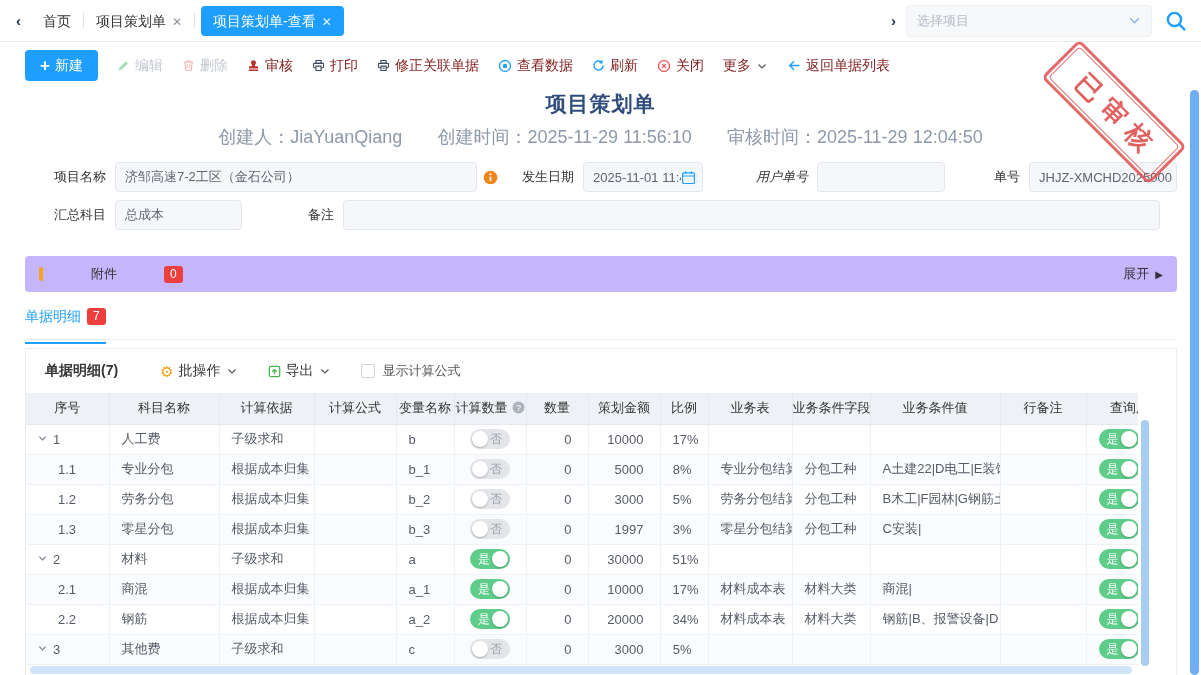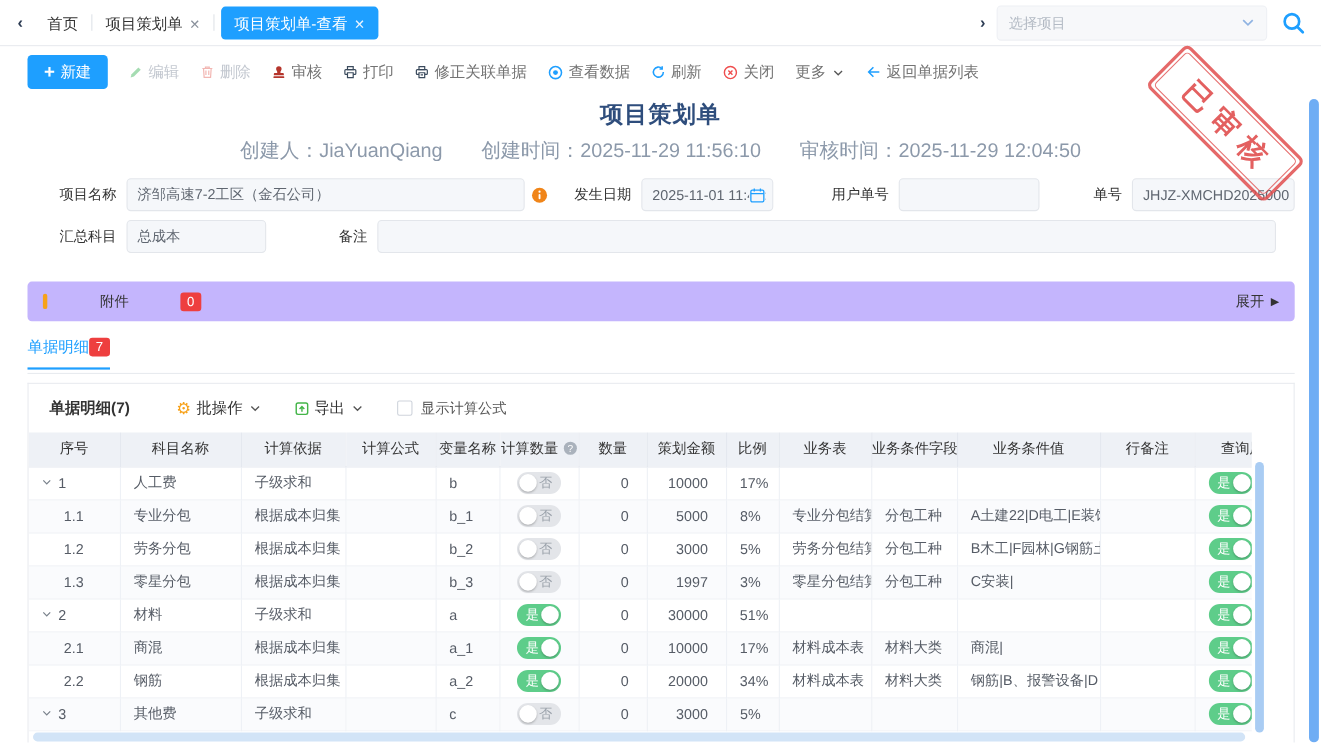--- a/index.html
+++ b/index.html
@@ -23,55 +23,55 @@
   .proj-select .ph { font-size:13px; color:#b3bac4; }
   .proj-select svg { margin-left:auto; }
   .search-btn { margin-left:13px; margin-right:4px; cursor:pointer; display:flex; }
 
   
   .toolbar { display:flex; align-items:center; gap:19px; padding:8px 0 7px 25px; }
   .btn-new { background:#1e9fff; color:#fff; border:none; border-radius:4px; height:31px;
     padding:0 15px; font-size:14px; display:flex; align-items:center; gap:5px; cursor:pointer;
     font-family:inherit; }
   .btn-new .plus { font-size:17px; font-weight:bold; line-height:1; }
-  .titem { display:flex; align-items:center; gap:5px; font-size:14px; color:#737373; cursor:pointer; white-space:nowrap; }
+  .titem { display:flex; align-items:center; gap:5px; font-size:14px; color:#7f1d1d; cursor:pointer; white-space:nowrap; }
   .titem.disabled { color:#c3c8d0; cursor:default; }
   .titem svg { flex:0 0 auto; }
 
   
   .doc-header { text-align:center; margin-top:2px; }
   .doc-title { font-size:21px; font-weight:bold; color:#2e4d7c; letter-spacing:1px; }
   .doc-meta { margin-top:7px; font-size:18px; color:#8c99aa; }
   .doc-meta span.pair { margin:0 15px; }
 
   
   .form { margin:13px 0 0 25px; }
   .frow { display:flex; align-items:center; margin-bottom:8px; }
   .flabel { font-size:13px; color:#333; text-align:right; padding-right:9px; white-space:nowrap; }
   .finput { background:#f5f7fa; border:1px solid #e3e6eb; border-radius:4px; height:30px;
     font-size:13px; color:#5f6670; display:flex; align-items:center; padding:0 9px;
     overflow:hidden; white-space:nowrap; position:relative; }
-  .w90 { width:90px; } .w72 { width:72px; } .w40 { width:42px; }
+  .w90 { width:90px; } .w72 { width:72px;font-style:italic; } .w40 { width:42px; }
   .info-icon { margin-left:6px; display:flex; }
   .date-input svg { position:absolute; right:6px; top:7px; background:#f5f7fa; }
 
   
   .attach-bar { margin:26px 0 0 25px; width:1152px; height:36px; background:#c4b5fd;
     border-radius:4px; display:flex; align-items:center; padding:0 14px;gap:40px; }
   .accent { width:4px; height:14px; background:#f7a21b; border-radius:2px; margin-right:8px; }
   .attach-label { font-size:13px; color:#333; }
   .badge { background:#ee3f3f; color:#fff; font-size:12px; border-radius:3px;
     padding:1px 6px; margin-left:7px; line-height:15px; }
   .expand { margin-left:auto; font-size:13px; color:#333; cursor:pointer; display:flex; align-items:center; gap:6px; }
   .expand .tri { font-size:10px; color:#333; }
 
   
   .detail-tabs { margin:15px 0 0 25px; width:1152px; border-bottom:1px solid #e8ebef; height:33px; }
-  .dtab { display:inline-flex; align-items:flex-start; color:#1e9fff; font-size:14px;
-    padding-bottom:9px; border-bottom:2px solid #1e9fff; cursor:pointer; }
+  .dtab { display:inline-flex; align-items:flex-start; gap:6px; color:#1e9fff; font-size:14px;
+    padding-bottom:16px; border-bottom:2px solid #1e9fff; cursor:pointer; }
 
   
   .table-card { margin:8px 0 0 25px; width:1152px; border:1px solid #e9ecf0; border-bottom:none;
     position:relative; height:333px; }
   .card-toolbar { height:44px; display:flex; align-items:center; padding:0 19px; gap:30px; }
   .ct-title { font-size:14px; font-weight:bold; color:#333; margin-right:12px; }
   .ct-item { display:flex; align-items:center; gap:5px; font-size:14px; color:#333; cursor:pointer; }
   .gear { color:#f7a21b; font-size:15px; line-height:1; }
   .chk { width:14px; height:14px; border:1px solid #cfd4dc; border-radius:2px; background:#fff; display:inline-block; }
   .ct-check { display:flex; align-items:center; gap:8px; font-size:13px; color:#555; cursor:pointer; }

